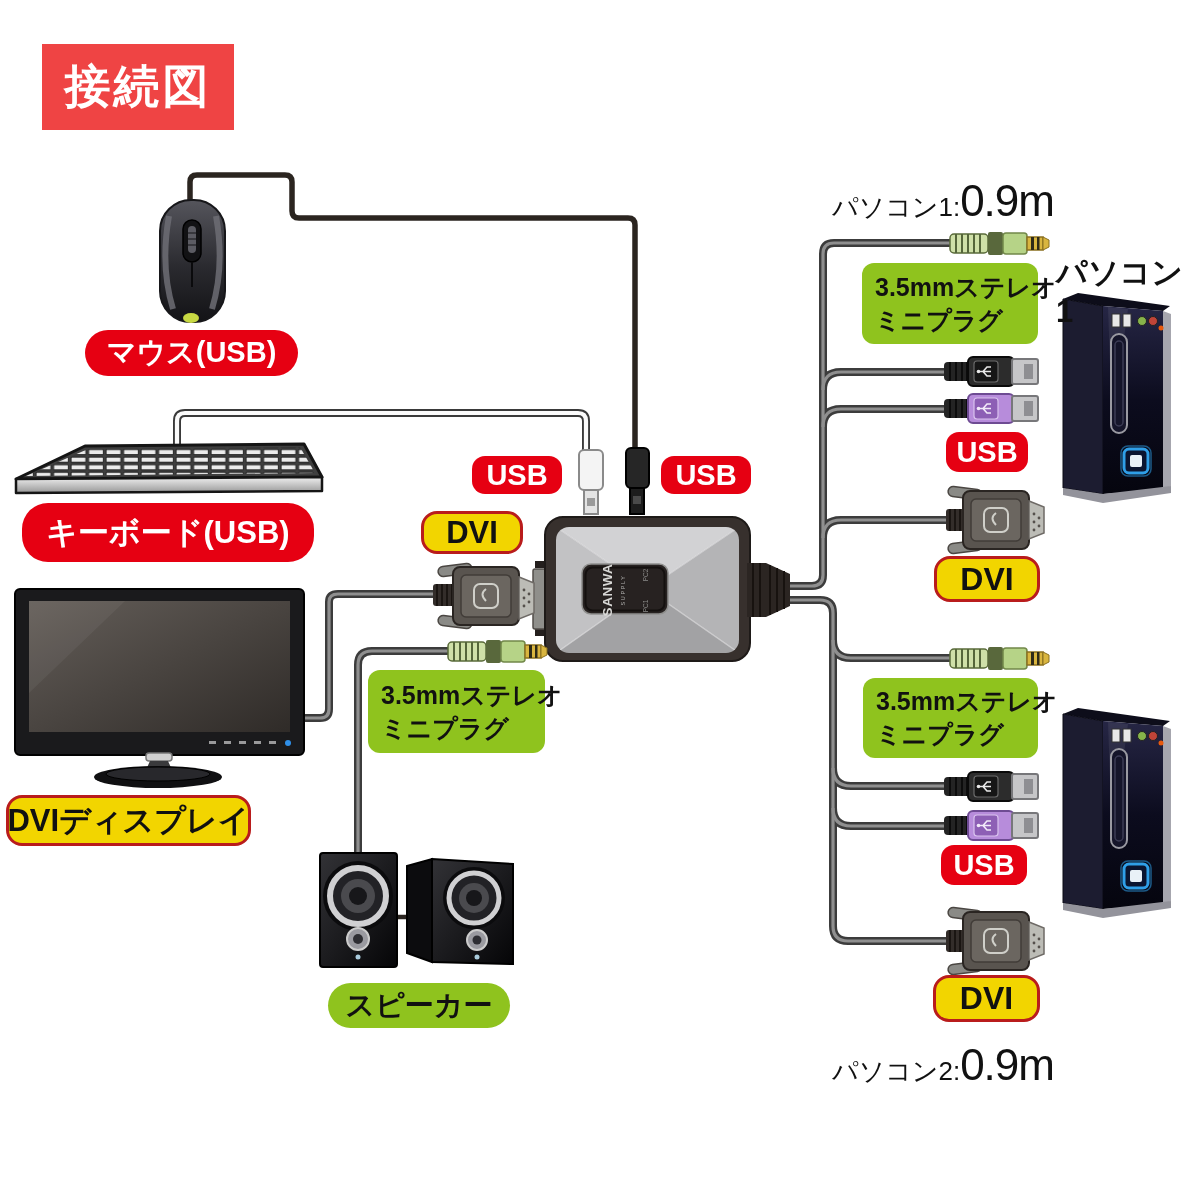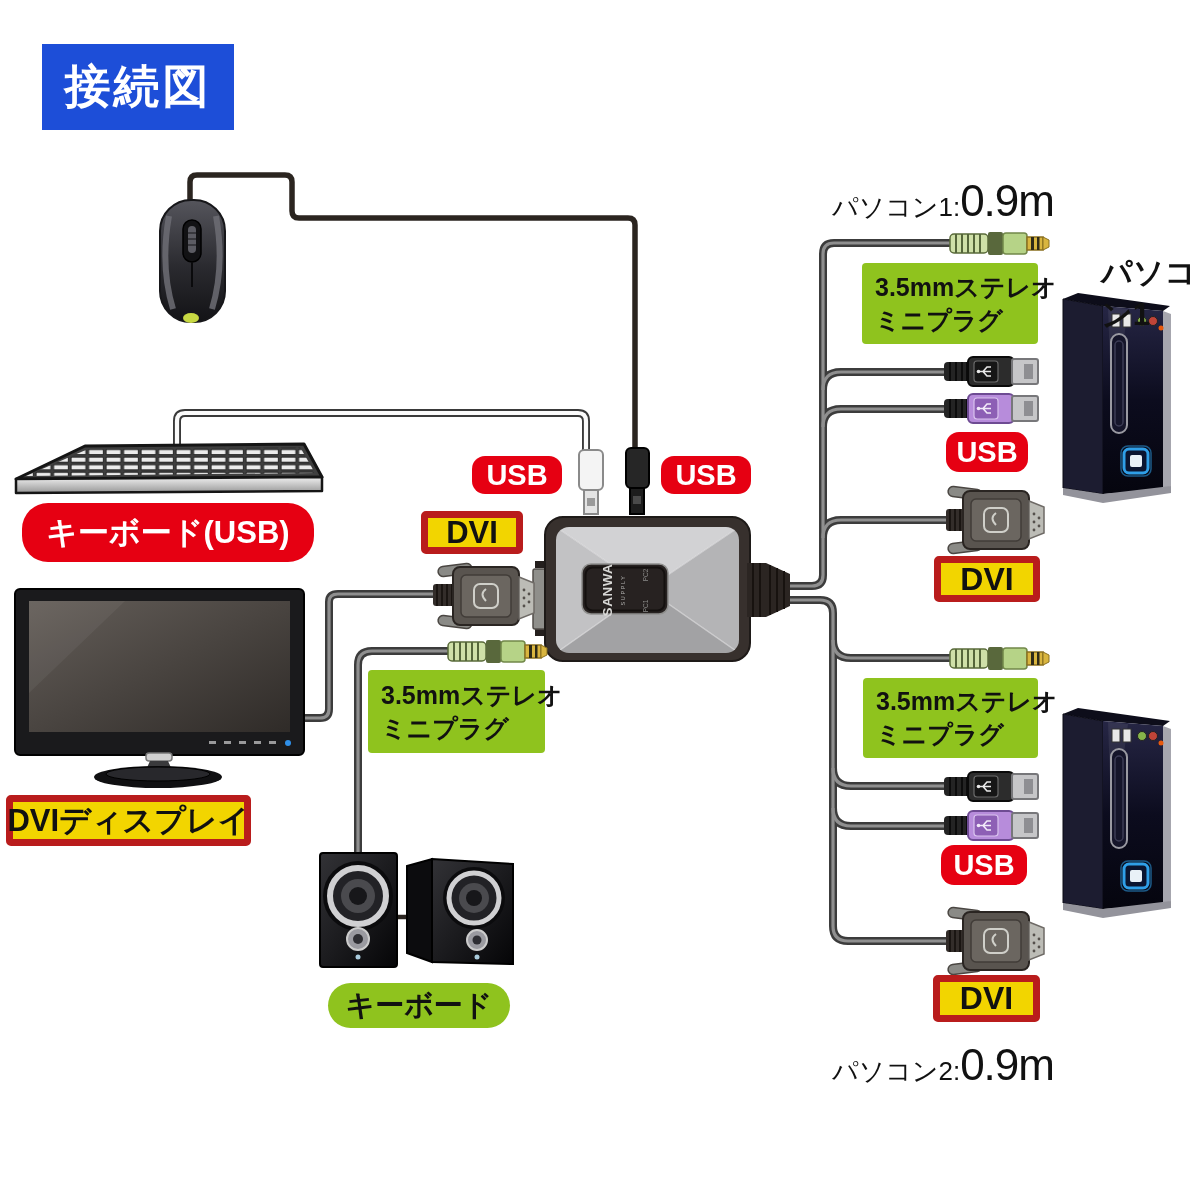--- a/index.html
+++ b/index.html
@@ -1,26 +1,26 @@
 <!DOCTYPE html>
 <html><head>
 <meta charset="utf-8">
 <style>
   html,body{margin:0;padding:0;background:#ffffff;}
   .stage{position:relative;width:1200px;height:1200px;background:#ffffff;overflow:hidden;
          font-family:"Liberation Sans","DejaVu Sans",sans-serif;}
   .stage svg.art{position:absolute;left:0;top:0;z-index:1;}
   .lbl{position:absolute;z-index:2;display:flex;align-items:center;justify-content:center;
        font-weight:bold;box-sizing:border-box;white-space:nowrap;}
-  .title{background:#1d4ed8;color:#ffffff;font-size:46px;letter-spacing:3px;}
+  .title{background:#ef4444;color:#ffffff;font-size:46px;letter-spacing:3px;}
   .red{background:#e60012;color:#ffffff;}
   .pill{border-radius:26px;}
   .tag{border-radius:13px;}
-  .yellow{background:#f2d500;color:#111111;border:7px solid #b91c1c;border-radius:5px;}
-  .green{background:#8fc31e;color:#111111;border-radius:4px;}
+  .yellow{background:#f2d500;color:#111111;border:3px solid #b91c1c;border-radius:16px;}
+  .green{background:#8fc31e;color:#111111;border-radius:12px;}
   .green.pill{border-radius:23px;}
   .stereo{flex-direction:column;align-items:flex-start;justify-content:center;
           padding-left:13px;font-size:25px;line-height:1.32;}
   .pcname{color:#111;font-size:31px;font-weight:bold;z-index:2;position:absolute;}
   .lenrow{position:absolute;z-index:2;display:flex;align-items:baseline;color:#111;}
   .llab{font-size:26px;font-weight:normal;}
   .lval{font-size:44px;font-weight:400;letter-spacing:-1px;}
   
   .tubeO{stroke:#3c3c3c;stroke-width:8;fill:none;}
   .tubeI{stroke:#8f8f8f;stroke-width:3.2;fill:none;}
@@ -299,20 +299,21 @@
         <circle cx="1034" cy="522" r="1.4" fill="#55504c"></circle>
     <circle cx="1034" cy="530" r="1.4" fill="#55504c"></circle>
         <circle cx="1039" cy="518" r="1.4" fill="#55504c"></circle>
     <circle cx="1039" cy="526" r="1.4" fill="#55504c"></circle>
   </g>
   <use href="#dviR" y="421"></use>
 </svg>
 
 <div class="lbl title" style="left:42px;top:44px;width:192px;height:86px">接続図</div>
 
+<div class="lbl red pill" style="left:85px;top:330px;width:213px;height:46px;font-size:29px">マウス(USB)</div>
 
 <div class="lbl red pill" style="left:22px;top:503px;width:292px;height:59px;font-size:31px">キーボード(USB)</div>
 
 <div class="lbl red tag" style="left:472px;top:456px;width:90px;height:38px;font-size:29px">USB</div>
 <div class="lbl red tag" style="left:661px;top:456px;width:90px;height:38px;font-size:29px">USB</div>
 <div class="lbl red tag" style="left:946px;top:432px;width:82px;height:40px;font-size:29px">USB</div>
 <div class="lbl red tag" style="left:941px;top:845px;width:86px;height:40px;font-size:29px">USB</div>
 
 <div class="lbl yellow" style="left:421px;top:511px;width:102px;height:43px;font-size:31px">DVI</div>
 <div class="lbl yellow" style="left:934px;top:556px;width:106px;height:46px;font-size:32px">DVI</div>
@@ -326,23 +327,23 @@
   <span>3.5mmステレオ</span>
   <span>ミニプラグ</span>
 </div>
 <div class="lbl green stereo" style="left:863px;top:678px;width:175px;height:80px">
   <span>3.5mmステレオ</span>
   <span>ミニプラグ</span>
 </div>
 
 <div class="lbl yellow" style="left:6px;top:795px;width:245px;height:51px;font-size:31px">DVIディスプレイ</div>
 
-<div class="lbl green pill" style="left:328px;top:983px;width:182px;height:45px;font-size:29px">キーボード</div>
-
-<div class="pcname" style="left:1101px;top:252px">パソコン1</div>
+<div class="lbl green pill" style="left:328px;top:983px;width:182px;height:45px;font-size:29px">スピーカー</div>
+
+<div class="pcname" style="left:1056px;top:252px">パソコン1</div>
 
 <div class="lenrow" style="left:832px;top:176px">
   <span class="llab">パソコン1:</span>
       <span class="lval">0.9m</span>
 </div>
 <div class="lenrow" style="left:832px;top:1040px">
   <span class="llab">パソコン2:</span>
       <span class="lval">0.9m</span>
 </div>
 

